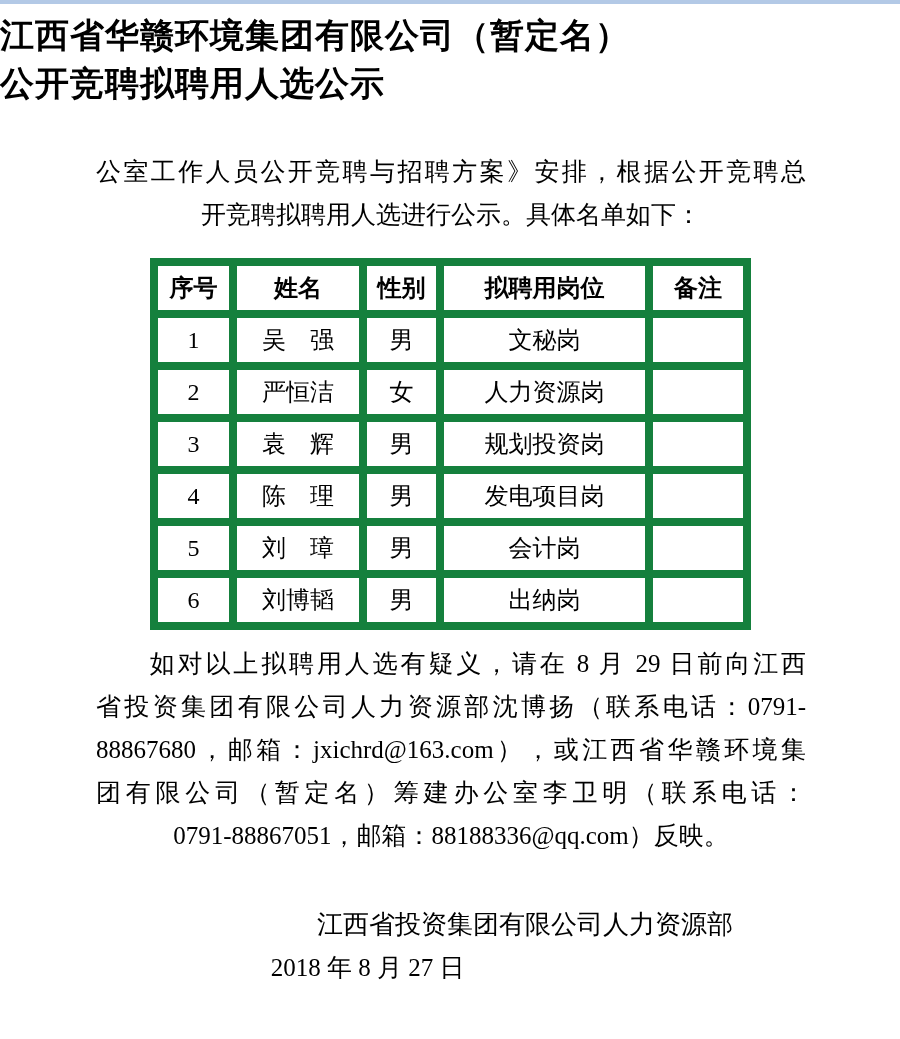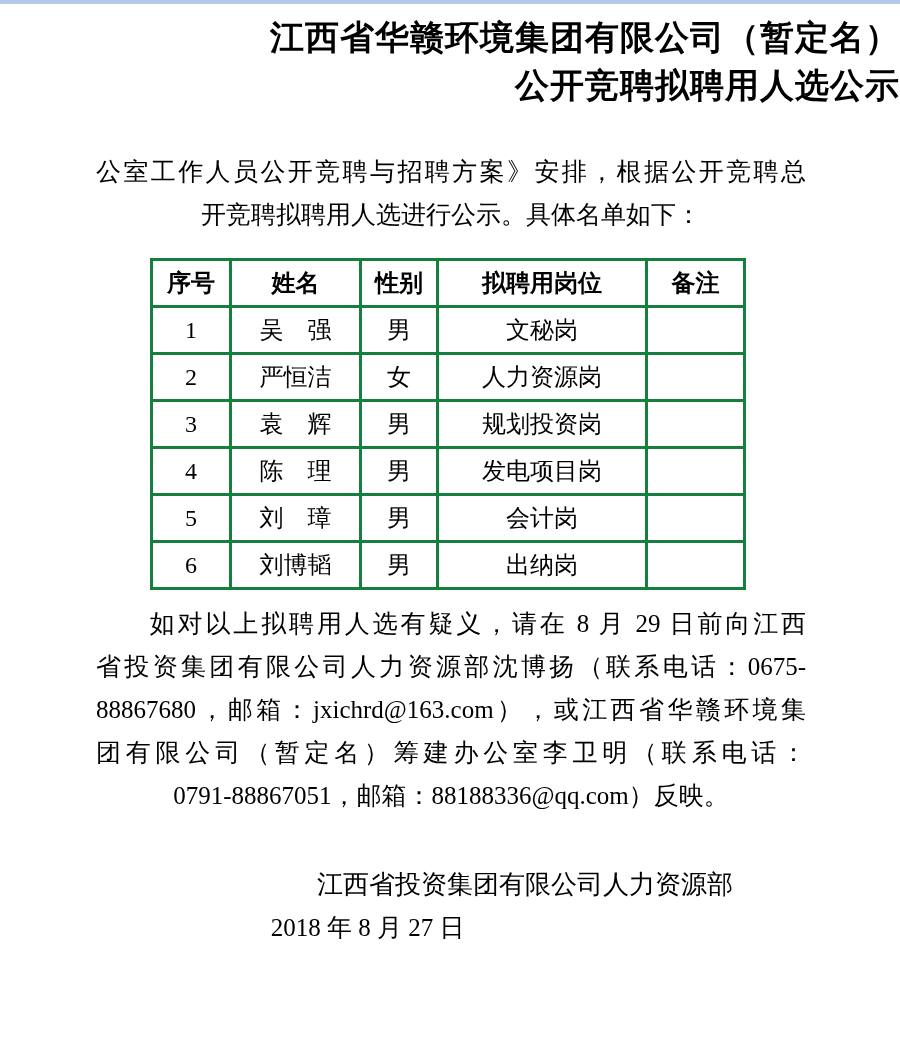--- a/index.html
+++ b/index.html
@@ -2,37 +2,37 @@
 <html><head>
 <meta charset="utf-8">
 <style>
   html,body { margin:0; padding:0; }
   body {
     width:900px; height:1039px; background:#ffffff; color:#000;
     font-family:"Liberation Serif","DejaVu Serif",serif;
     overflow:hidden;
   }
   .top-bar { height:4px; width:900px; background:#b3c9e6; }
-  .title { margin:10px 0 0 0; text-align:right; font-weight:bold;
-           font-size:34px; line-height:48px; letter-spacing:1px; }
+  .title { margin:10px 0 0 0; text-align:left; font-weight:bold;
+           font-size:34px; line-height:48px; letter-spacing:1px;font-family:Liberation Mono, monospace; }
   .title .tline { display:block; }
   .content { margin-left:96px; margin-right:94px; } 
   .para { margin:0; font-size:25px; }
   .para .line { display:block; line-height:43px; white-space:normal;text-align:center; }
   .just { text-align:justify; text-align-last:justify; }
   .indent { text-indent:2.15em; }
   .para1 { margin-top:40px; }
   .para2 { margin-top:12px; }
   table.roster {
     border-collapse:collapse; table-layout:fixed;
     margin:22px 0 0 54px; width:593px;
     font-size:24px;
   }
   table.roster th, table.roster td {
-    border:3px solid #15803d; padding:0; height:44px;
+    border:8px solid #15803d; padding:0; height:44px;
     text-align:center; vertical-align:middle; overflow:hidden;
   }
   table.roster th { font-weight:bold; }
   .signature { margin-top:46px; font-size:26px; line-height:43px;
                text-align:right; padding-right:73px; }
   .date { font-size:25px; line-height:43px;
           text-align:center; padding-right:167px; }
 </style>
 </head>
 <body>
@@ -110,21 +110,21 @@
           <td>刘博韬</td>
           <td>男</td>
           <td>出纳岗</td>
           <td></td>
         </tr>
       </tbody>
     </table>
 
     <p class="para para2">
       <span class="line just indent">如对以上拟聘用人选有疑义，请在 8 月 29 日前向江西</span>
-      <span class="line just">省投资集团有限公司人力资源部沈博扬（联系电话：0675-</span>
+      <span class="line just">省投资集团有限公司人力资源部沈博扬（联系电话：0791-</span>
       <span class="line just">88867680，邮箱：jxichrd@163.com），或江西省华赣环境集</span>
       <span class="line just">团有限公司（暂定名）筹建办公室李卫明（联系电话：</span>
       <span class="line">0791-88867051，邮箱：88188336@qq.com）反映。</span>
     </p>
 
     <div class="signature">江西省投资集团有限公司人力资源部</div>
     <div class="date">2018 年 8 月 27 日</div>
 
   </div>
 </div>

